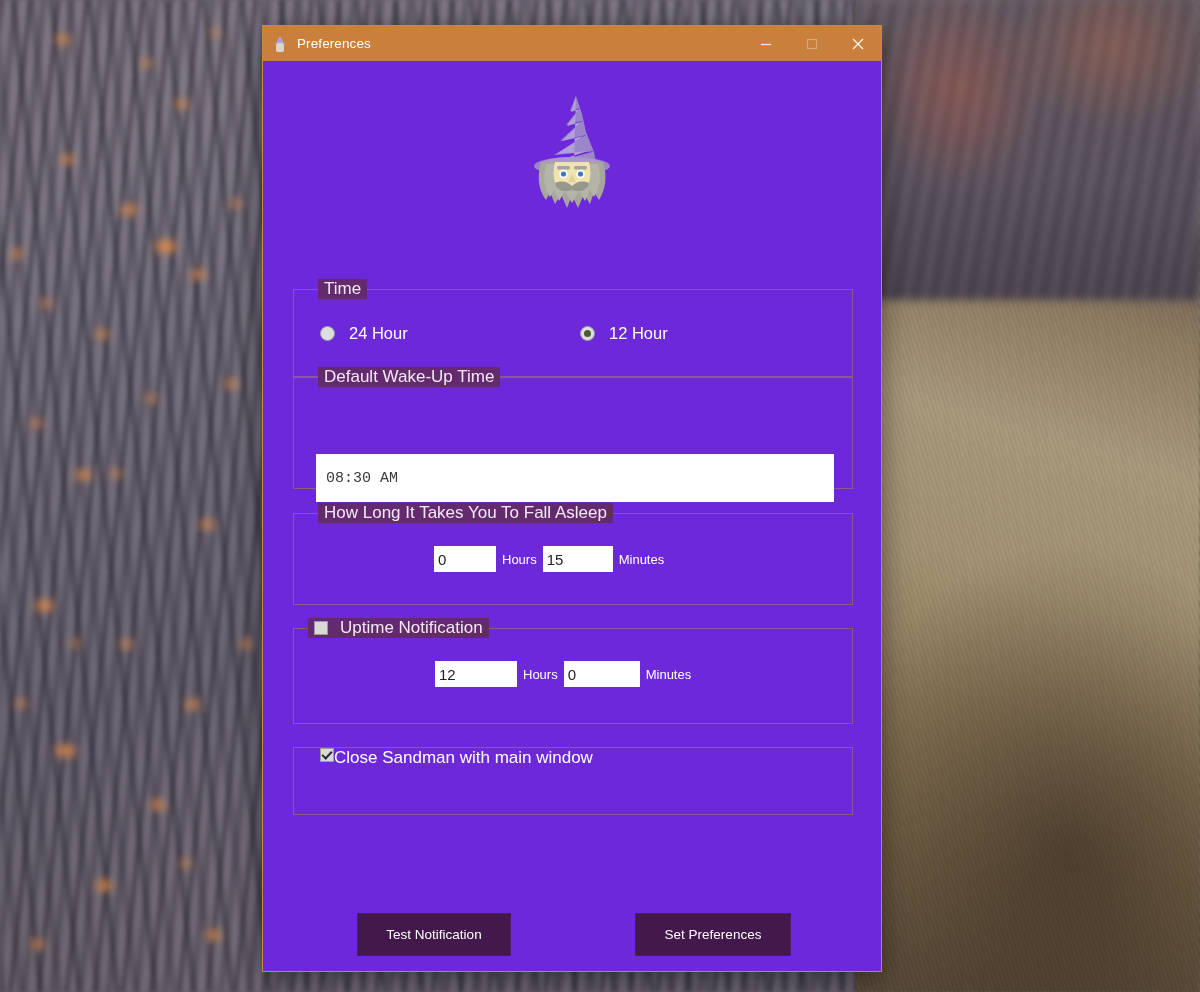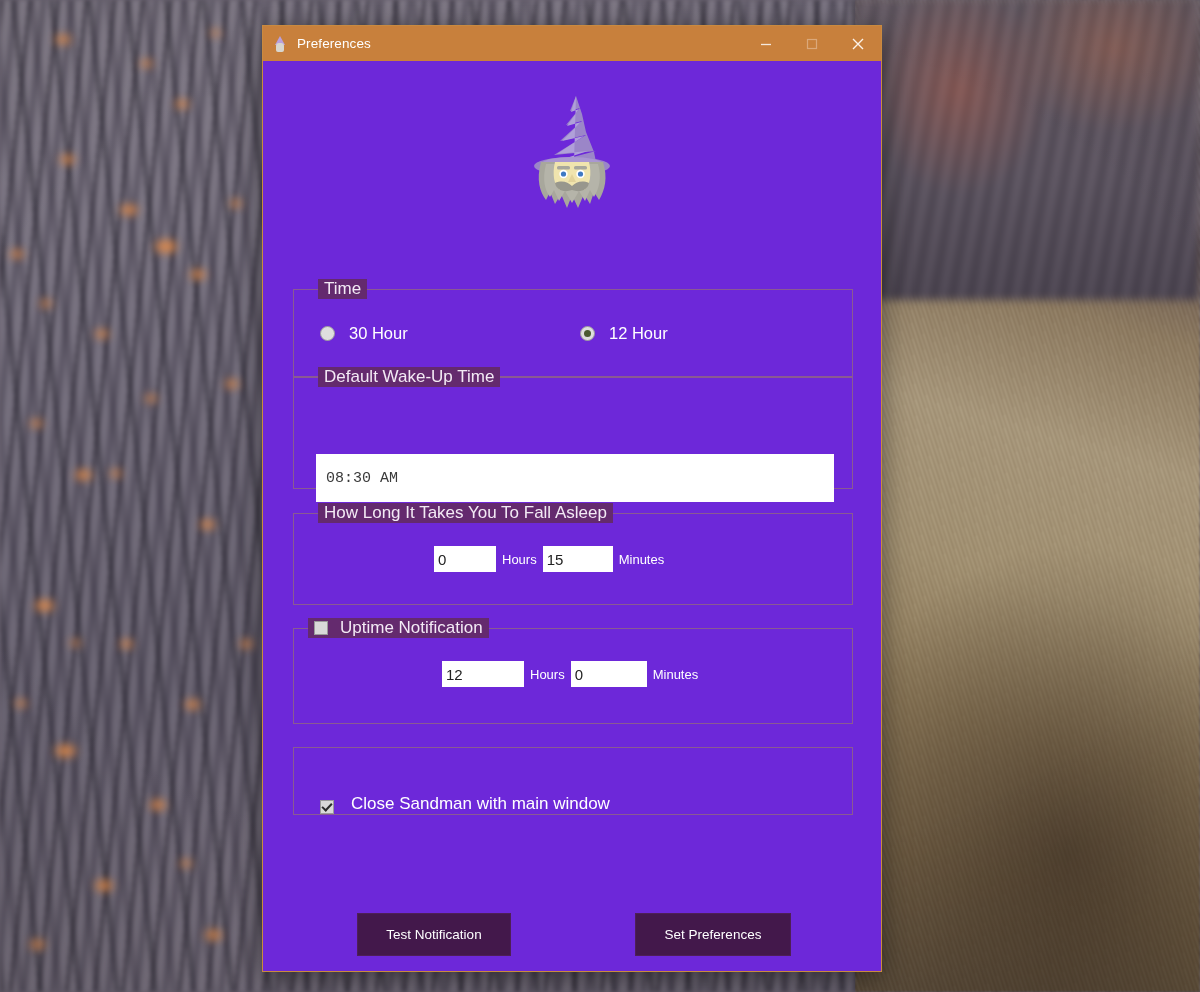--- a/index.html
+++ b/index.html
@@ -208,21 +208,21 @@
   }
   .unit-label { color: #ffffff; font-size: 13px; }
 
   .dur-row {
     position: absolute;
     display: flex; align-items: center;
   }
 
   
   .plain-row {
-    display: flex; align-items: flex-end; gap: 17px;
+    display: flex; align-items: flex-start; 
     height: 100%;
     padding-left: 26px;
   }
   .plain-label { color: #ffffff; font-size: 17px; }
 
   
   .btn {
     position: absolute;
     background: #43184b;
     border: 1px solid #4e1f57;
@@ -338,21 +338,21 @@
 
         <path d="M31 89 C38 86 44 88 48 92 C52 88 58 86 65 89 C64 96 56 99 48 96 C40 99 32 96 31 89 Z" fill="#98978d"></path>
       </svg>
     </div>
 
     <div class="group" style="top:228px; height:88px;">
       <div class="legend">Time</div>
       <div class="radio-row">
         <div class="radio-cell" style="width:260px;">
           <span class="radio"></span>
-          <span class="radio-label">30 Hour</span>
+          <span class="radio-label">24 Hour</span>
         </div>
         <div class="radio-cell">
           <span class="radio checked"></span>
           <span class="radio-label">12 Hour</span>
         </div>
       </div>
     </div>
 
     <div class="group" style="top:316px; height:112px;">
       <div class="legend">Default Wake-Up Time</div>
@@ -367,21 +367,21 @@
         <input class="num-input" style="width: 70px;" value="15">
         <span class="unit-label" style="margin-left:6px;">Minutes</span>
       </div>
     </div>
 
     <div class="group" style="top:567px; height:96px;">
       <div class="legend" style="left:14px;">
         <span class="cbox"></span>
         <span>Uptime Notification</span>
       </div>
-      <div class="dur-row" style="left:148px; top:32px;">
+      <div class="dur-row" style="left:141px; top:32px;">
         <input class="num-input" style="width: 82px;" value="12">
         <span class="unit-label" style="margin:0 6px 0 6px;">Hours</span>
         <input class="num-input" style="width: 76px;" value="0">
         <span class="unit-label" style="margin-left:6px;">Minutes</span>
       </div>
     </div>
 
     <div class="group noleg" style="top:686px; height:68px;">
       <div class="plain-row">
         <span class="cbox checked"></span>

